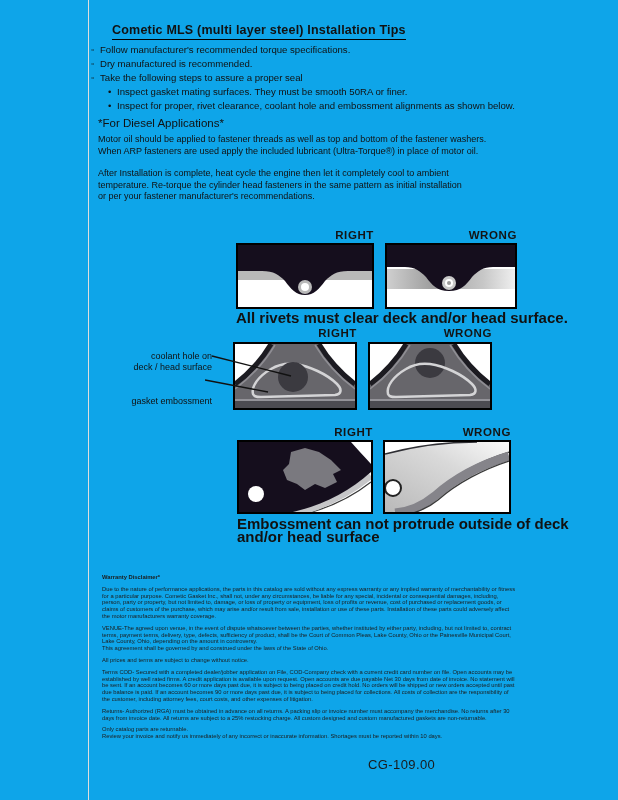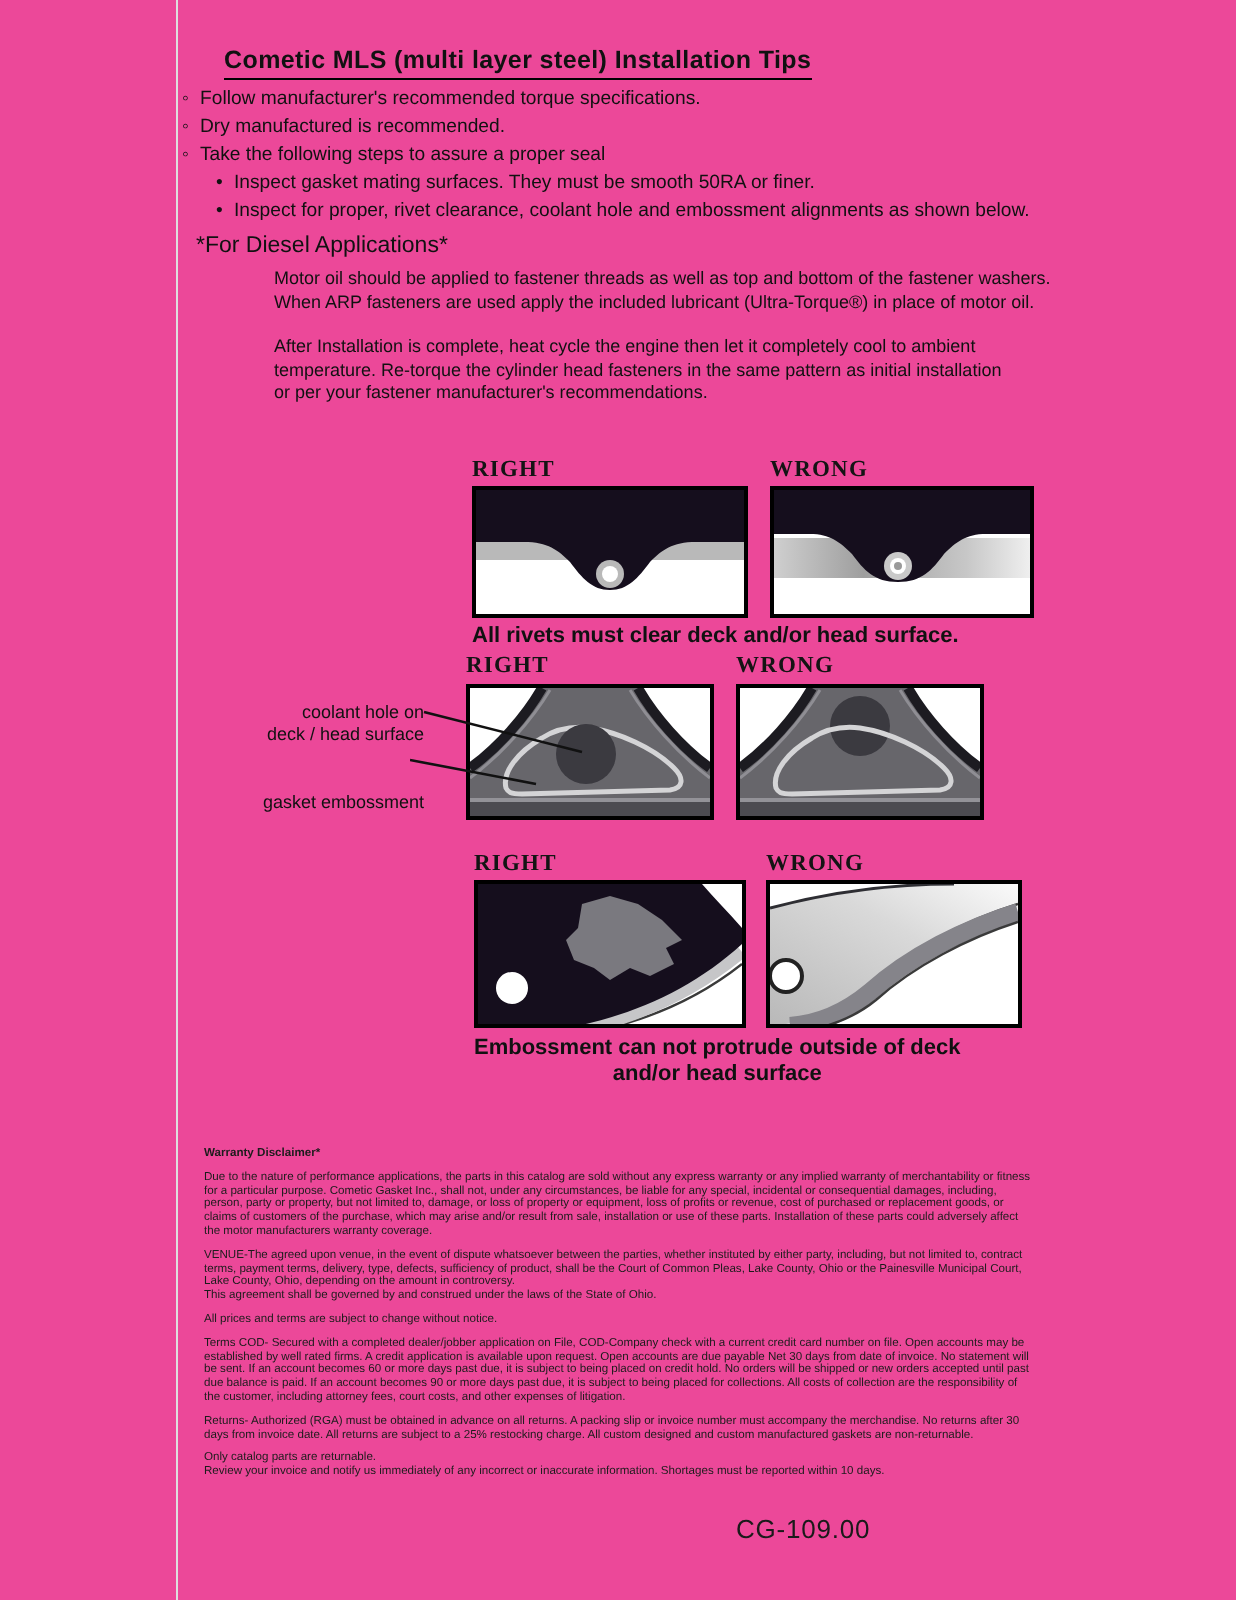--- a/index.html
+++ b/index.html
@@ -1,39 +1,39 @@
 <!DOCTYPE html>
 <html><head>
 <meta charset="utf-8">
 <style>
   * { margin:0; padding:0; box-sizing:border-box; }
   html,body { background:#fff; }
   body { font-family:"Liberation Sans", sans-serif; color:#111; }
-  #page { position:relative; width:618px; height:800px; background:#ec4899; overflow:hidden; }
+  #page { position:relative; width:618px; height:800px; background:#0ea5e9; overflow:hidden; }
 
   .edge-line { position:absolute; left:88px; top:0; width:1px; height:800px; background:#dedede; }
 
   .title { position:absolute; left:112px; top:23px; font-size:12.5px; font-weight:bold;
            letter-spacing:0.2px; border-bottom:1.5px solid #000; padding-bottom:2px; }
 
   .bullets { position:absolute; left:91px; top:43px; width:470px; font-size:9.6px; }
   .bullet-row { display:flex; line-height:14px; }
   .bullet-row .marker { width:9px; flex:none; text-align:left; }
   .bullet-row.indented { padding-left:17px; }
 
   .diesel-heading { position:absolute; left:98px; top:117px; font-size:11.5px; font-weight:normal; }
-  .body-para { position:absolute; left:98px; width:452px; font-size:9px; line-height:11.5px; white-space:pre-line;margin-left:39px; }
+  .body-para { position:absolute; left:98px; width:452px; font-size:9px; line-height:11.5px; white-space:pre-line; }
   .para1 { top:134px; }
   .para2 { top:168px; }
   .note  { top:213px; }
 
-  .rw-label { position:absolute; font-size:11.5px; font-weight:600; letter-spacing:0.6px; text-align:left; color:#141414;font-family:Liberation Serif, serif; }
+  .rw-label { position:absolute; font-size:11.5px; font-weight:600; letter-spacing:0.6px; text-align:right; color:#141414; }
   .panel { position:absolute; border:2px solid #000; background:#fff; }
   .panel svg { display:block; width:100%; height:100%; }
-  .caption { position:absolute; font-size:11px; font-weight:bold; white-space:pre-line; line-height:12.5px;text-align:center; }
+  .caption { position:absolute; font-size:15px; font-weight:bold; white-space:pre-line; line-height:12.5px; }
 
   .diagram-labels { position:absolute; left:96px; top:340px; width:116px; text-align:right;
                     font-size:9px; line-height:11px; white-space:pre-line; }
   .diagram-labels .lbl2 { margin-top:12px; }
   .leader-overlay { position:absolute; left:205px; top:350px; width:95px; height:45px; z-index:5; }
 
   .fineprint { position:absolute; left:102px; top:574px; width:415px; font-size:5.8px; line-height:6.8px; color:#1c1c1c; }
   .fineprint .fp-head { font-weight:bold; }
   .fineprint .fp-gap { margin-top:5px; }
 

